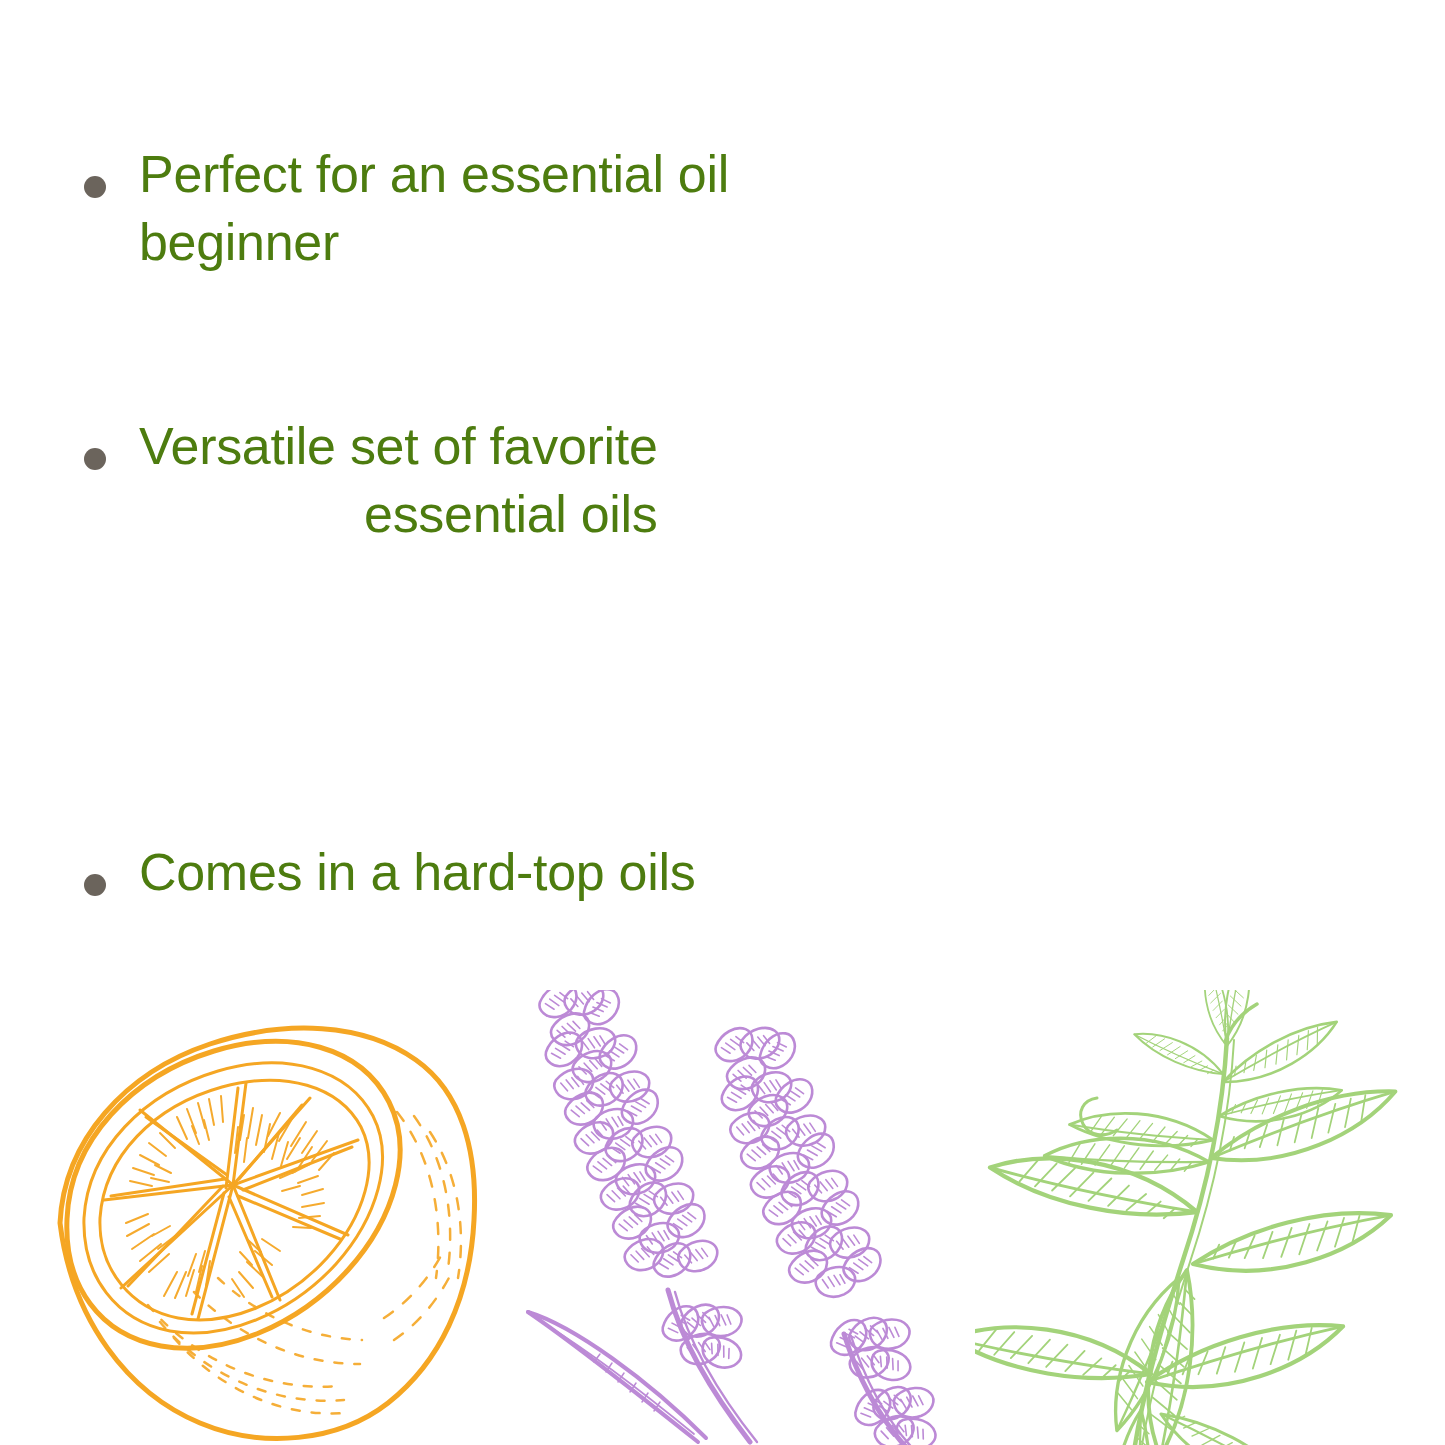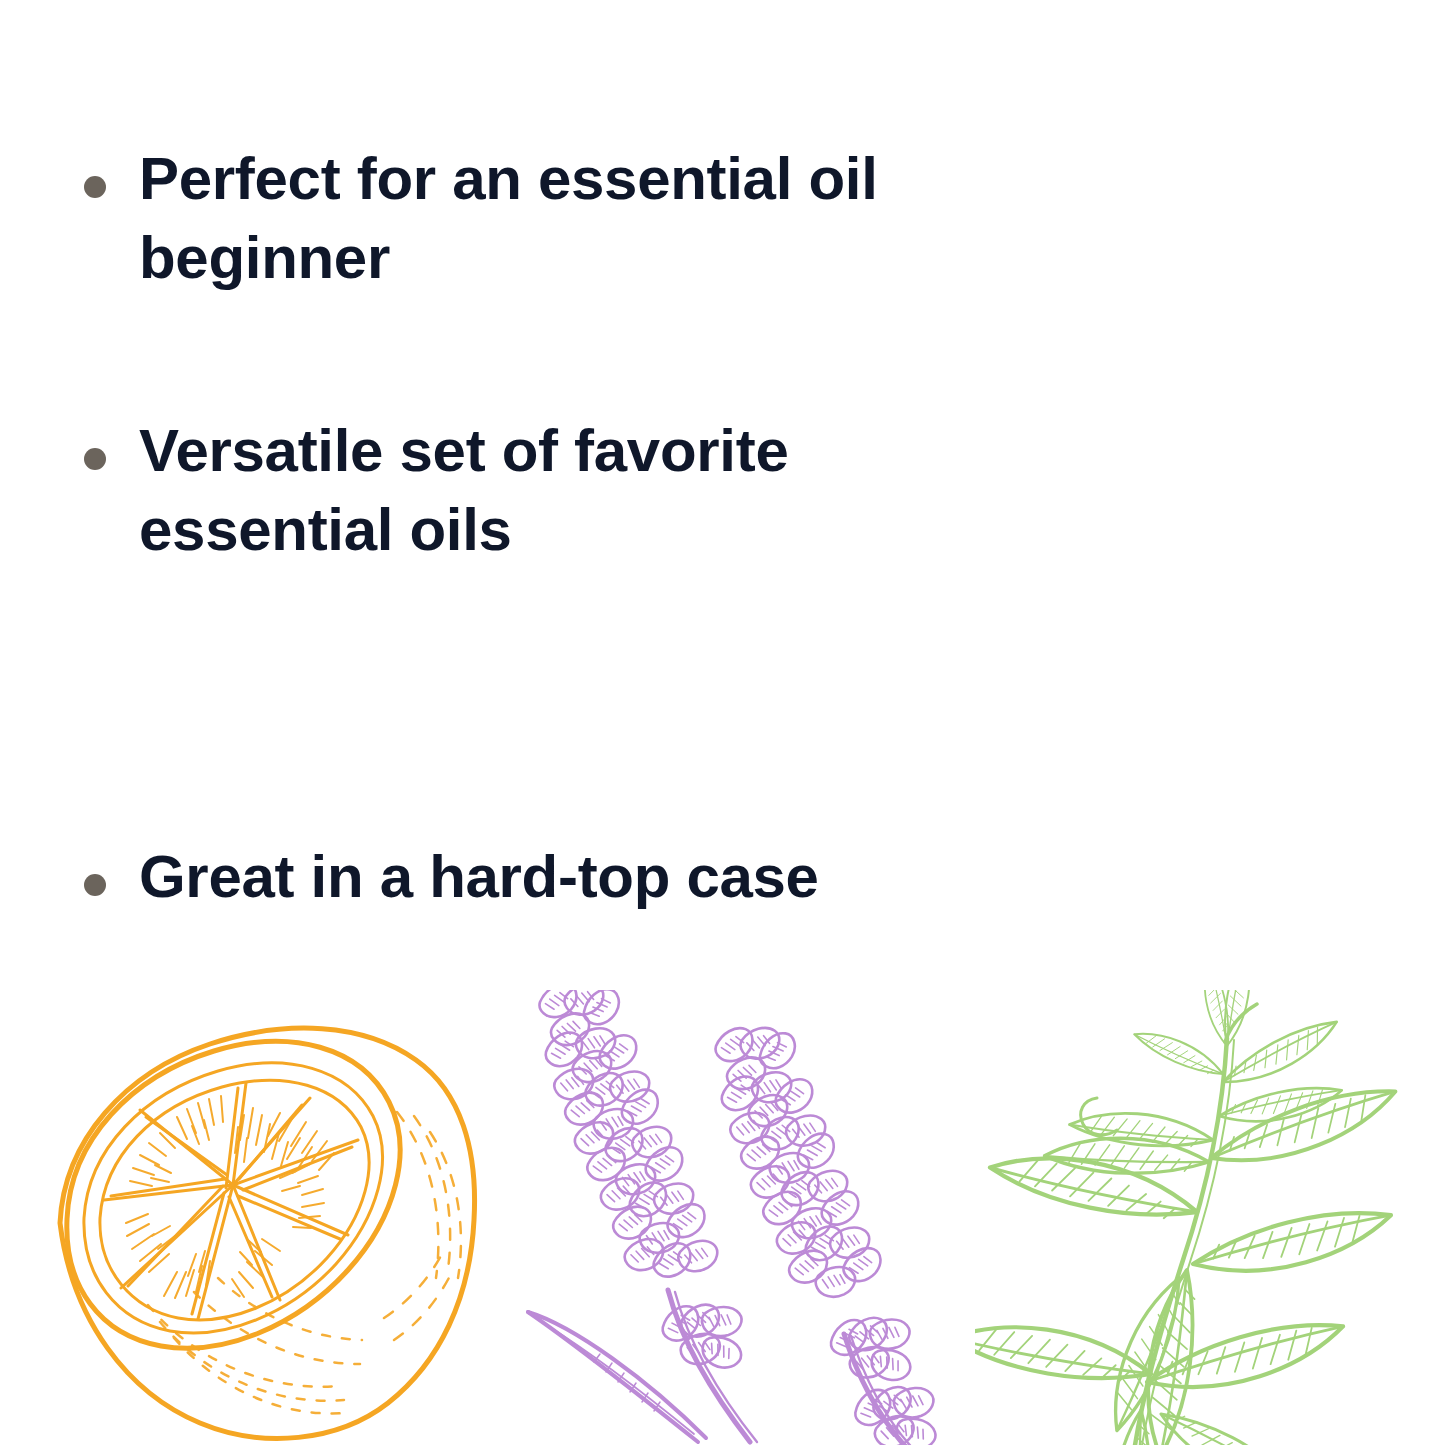--- a/index.html
+++ b/index.html
@@ -39,32 +39,32 @@
   .feature-item .bullet-dot {
     flex: 0 0 auto;
     width: 22px;
     height: 22px;
     border-radius: 50%;
     background: #6B645C;
     margin-top: 36px;
     margin-right: 33px;
   }
   .feature-text {
-    color: #0f172a;
-    font-size: 60px;
+    color: #4d7c0f;
+    font-size: 52px;
     line-height: 1.31;
-    font-weight: 700;
+    font-weight: 400;
     letter-spacing: -0.3px;
     white-space: pre-line;
     font-family: "Liberation Sans", sans-serif;
   }
 
   
   #item-0 { top: 140px;  width: 1260px; }
-  #item-1 { top: 412px;  width: 1140px; }
+  #item-1 { top: 412px;  width: 1140px; text-align: right; }
   #item-2 { top: 683px;  width: 1120px; }
   #item-3 { top: 838px;  width: 1260px; }
 
   
   #botanicals {
     position: absolute;
     left: 0;
     top: 990px;
     width: 1445px;
     height: 455px;
@@ -93,21 +93,21 @@
 
     <li class="feature-item" id="item-1">
       <span class="bullet-dot"></span>
       <span class="feature-text">Versatile set of favorite
 essential oils</span>
     </li>
 
 
     <li class="feature-item" id="item-3">
       <span class="bullet-dot"></span>
-      <span class="feature-text">Great in a hard-top case</span>
+      <span class="feature-text">Comes in a hard-top oils</span>
     </li>
 
   </ul>
 
   <div id="botanicals">
 
     <div class="botanical" id="citrus-illustration">
       <svg viewBox="0 0 440 425" xmlns="http://www.w3.org/2000/svg" fill="none" stroke="#F5A623" stroke-linecap="round" stroke-linejoin="round">
         <g stroke-width="5">
 

